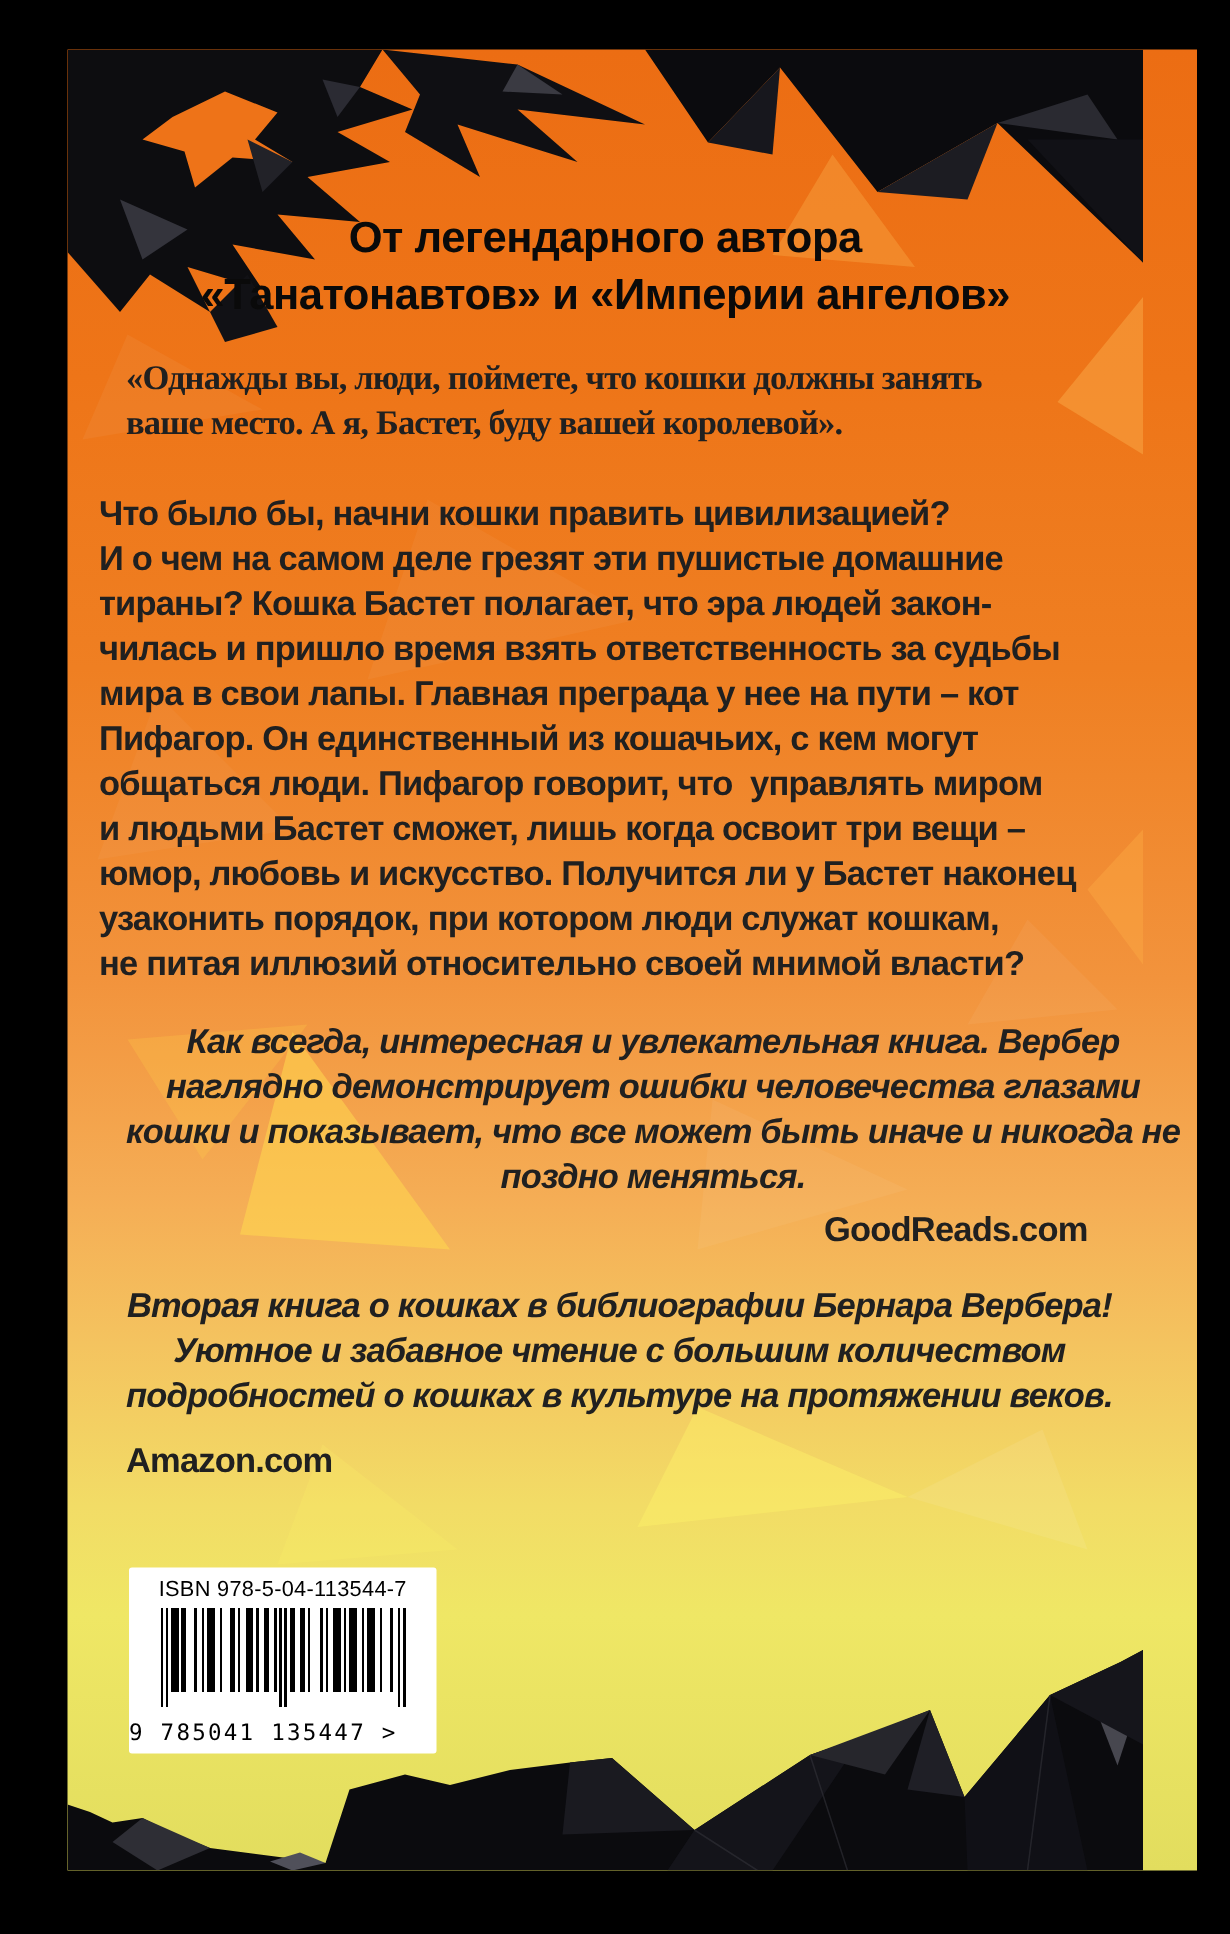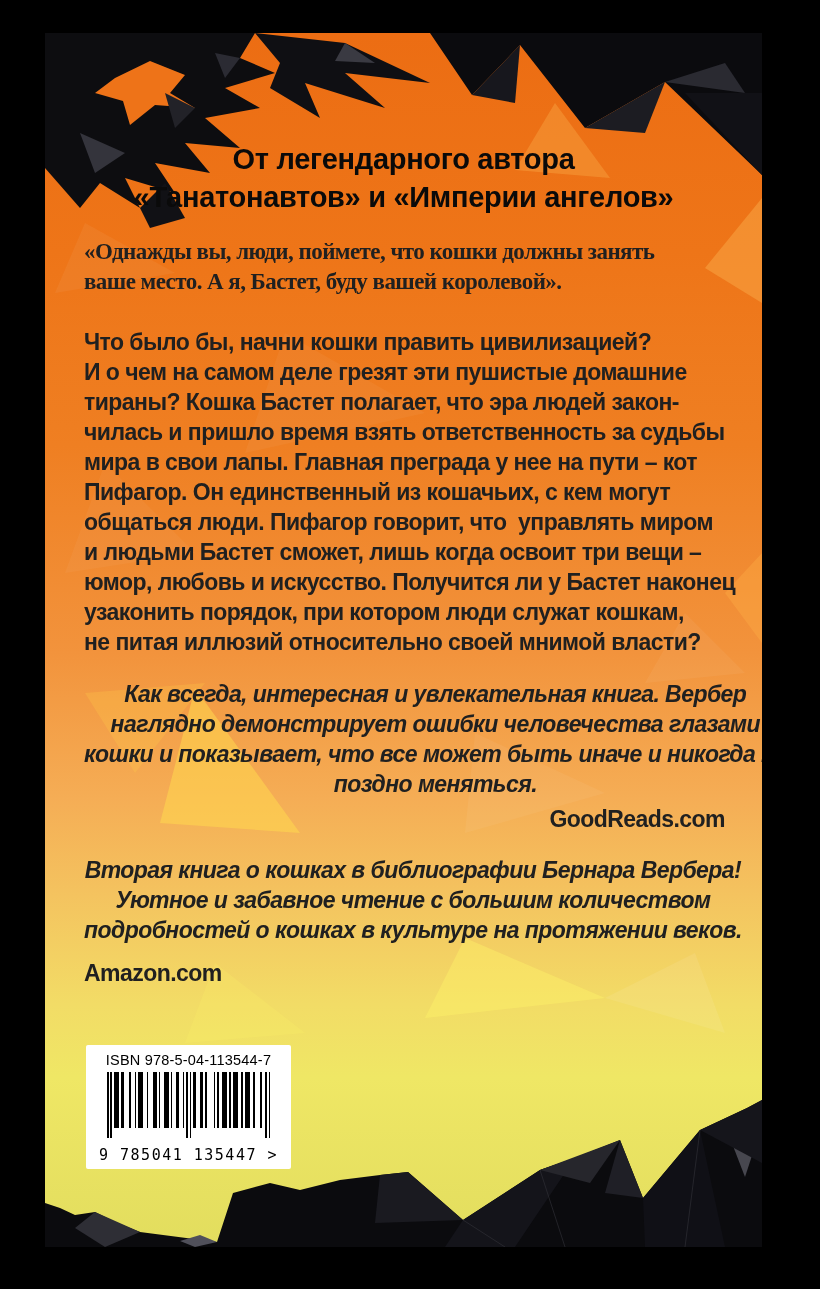--- a/index.html
+++ b/index.html
@@ -2,40 +2,40 @@
 <html><head>
 <meta charset="utf-8">
 <style>
   html,body{margin:0;padding:0;background:#000;}
   body{width:820px;height:1289px;position:relative;overflow:hidden;
        font-family:"Liberation Sans",sans-serif;}
   .page{position:absolute;left:0;top:0;width:820px;height:1289px;background:#000;}
   .cover{position:absolute;left:45px;top:33px;width:717px;height:1214px;overflow:hidden;
          background:linear-gradient(180deg,
            #ec6d13 0%, #ee7518 18%, #ef7f22 34%, #f2933c 51%,
-           #f5ad55 63%, #f4c35f 71%, #f2dc66 80%, #efe765 86%, #e2dd5e 100%);}
+           #f5ad55 63%, #f4c35f 71%, #f2dc66 80%, #efe765 86%, #e2dd5e 100%);padding-left:36px;}
   .decor{position:absolute;left:0;top:0;width:717px;height:1214px;pointer-events:none;}
   .txt{position:absolute;white-space:pre;color:#202020;font-weight:700;
        font-size:23px;line-height:30px;letter-spacing:-0.55px;}
   .header{left:0;top:107px;width:717px;text-align:center;color:#0a0a0a;
           font-size:29px;line-height:38px;letter-spacing:-0.3px;white-space:pre-line;}
   .quote{left:39px;top:204px;font-family:Liberation Serif, serif;}
-  .synopsis{left:39px;top:294px;}
+  .synopsis{left:21px;top:294px;}
   .review{font-style:italic;text-align:center;}
   .review1{left:39px;top:646px;}
   .src1{left:39px;top:771px;width:641px;text-align:right;}
   .review2{left:39px;top:822px;}
   .src2{left:39px;top:925px;width:641px;text-align:left;}
   .barcode-panel{position:absolute;left:41px;top:1012px;width:205px;height:124px;
                  background:#fff;border-radius:2px;text-align:center;}
   .isbn-label{margin-top:7px;font-size:14.5px;line-height:17px;color:#000;
               letter-spacing:0.2px;font-weight:400;white-space:nowrap;}
   .bars{display:block;margin:3px auto 0 auto;}
   .bars rect{fill:#000;}
-  .digits{position:absolute;left:0;bottom:5px;width:100%;text-align:center;
+  .digits{position:absolute;left:0;bottom:5px;width:100%;text-align:left;
           font-family:"DejaVu Sans Mono",monospace;font-size:15px;color:#000;
           letter-spacing:1.5px;white-space:pre;}
 </style>
 </head>
 <body>
 
 <div class="page">
   <div class="cover">
 
     <svg class="decor" viewBox="0 0 717 1214">

